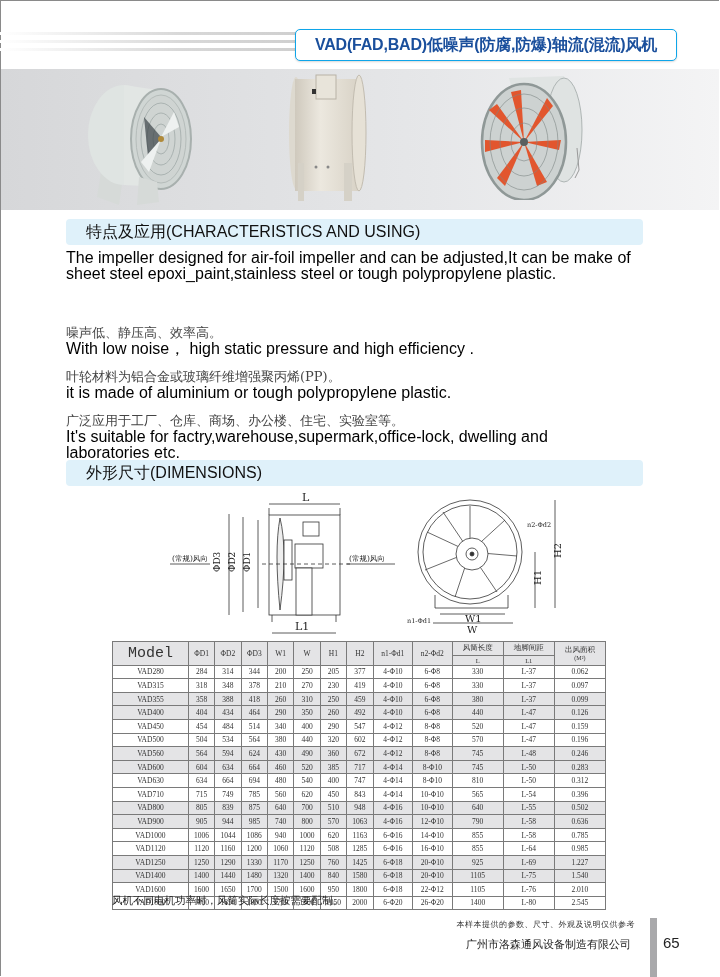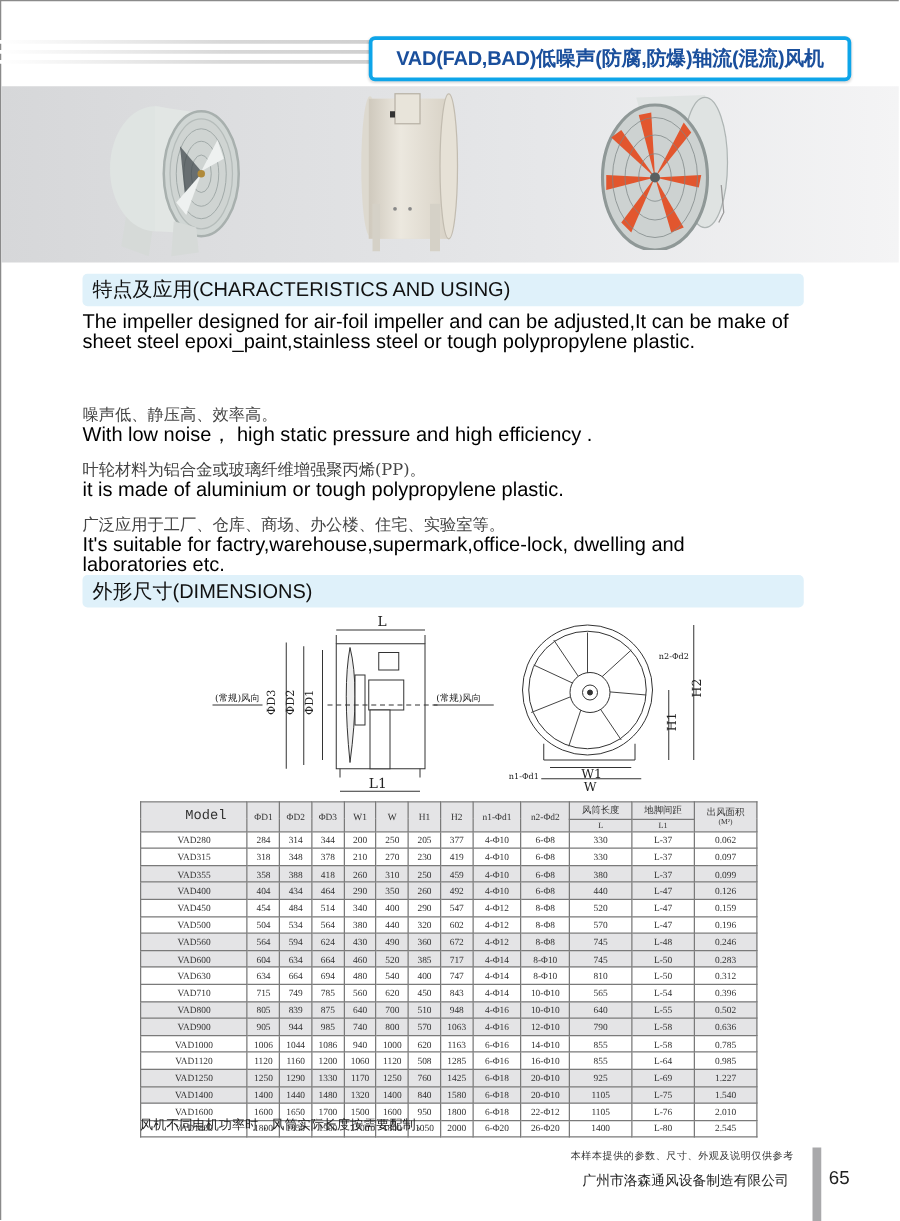--- a/index.html
+++ b/index.html
@@ -13,59 +13,59 @@
     position:absolute; left:0; top:0; width:719px; height:976px;
     border-top:1px solid #8a8a8a; border-left:1px solid #8a8a8a;
     box-sizing:border-box;
   }
   
   .hdr-lines { position:absolute; left:0; top:32px; width:300px; height:24px; }
   .hdr-lines div { height:3px; margin-bottom:5px;
     background:linear-gradient(to right,#ffffff,#d8d8d8 60%,#cfcfcf); }
   .title-box {
     position:absolute; left:295px; top:29px; width:380px; height:30px;
-    border:3px solid #0ea5e9; border-radius:5px; background:#ffffff;
+    border:1px solid #0ea5e9; border-radius:5px; background:#ffffff;
     box-shadow:0 1px 2px rgba(0,0,0,0.15);
     display:flex; align-items:center; justify-content:center;
   }
   .title-box span {
     font-family:"Liberation Sans", sans-serif; font-weight:bold;
     font-size:16px; color:#1a4f9c; letter-spacing:-0.2px;
   }
   
   .photo-band {
     position:absolute; left:1px; top:69px; width:718px; height:141px;
     background:linear-gradient(to right,#d6d7d9,#e6e7e9 60%,#f4f4f5);
   }
   .fan { position:absolute; }
   
   .sec-head {
     position:absolute; left:66px; width:577px; height:26px;
     background:#dff1fa; border-radius:4px;
-    display:flex; align-items:center; padding-left:8px; box-sizing:border-box;
+    display:flex; align-items:center; padding-left:20px; box-sizing:border-box;
   }
   .sec-head span { font-family:"Liberation Sans", sans-serif; font-size:16px; color:#111; }
   .para { position:absolute; left:66px; width:590px; }
   .zh { font-family:"DejaVu Serif", serif; font-size:13px; color:#444; line-height:17px; }
   .en { font-family:"Liberation Sans", sans-serif; font-size:16px; color:#000000; line-height:16px; }
   
   .drawing { position:absolute; }
   
   table.spec {
     position:absolute; left:112px; top:641px; width:494px;
     border-collapse:collapse; font-family:"Liberation Serif", serif;
     font-size:7.5px; color:#333;
   }
   table.spec td, table.spec th {
     border:1px solid #7a7a7a; text-align:center; padding:0; height:12.6px;
     font-weight:normal;
   }
   table.spec tr.shade td { background:#e4e4e6; }
   table.spec th { background:#e4e4e6; }
-  table.spec th.model { font-size:11px; font-family:"Liberation Mono", monospace;padding-left:19px; }
+  table.spec th.model { font-size:15px; font-family:"Liberation Mono", monospace; }
   table.spec th.sub { font-size:6.5px; height:9px; }
   .note { position:absolute; left:112px; top:893px; width:470px;
     font-family:"DejaVu Sans", sans-serif; font-size:10.5px; line-height:14px; color:#222; }
   .disclaimer { position:absolute; left:395px; top:919px; width:240px;
     font-size:8px; color:#333; text-align:right; letter-spacing:0.5px; }
   .company { position:absolute; left:395px; top:937px; width:236px;
     font-size:11px; color:#222; text-align:right; }
   .page-bar { position:absolute; left:650px; top:918px; width:7px; height:59px; background:#a9a9ab; }
   .page-num { position:absolute; left:663px; top:934px; font-family:"Liberation Sans", sans-serif; font-size:15px; color:#222; }
 </style>

